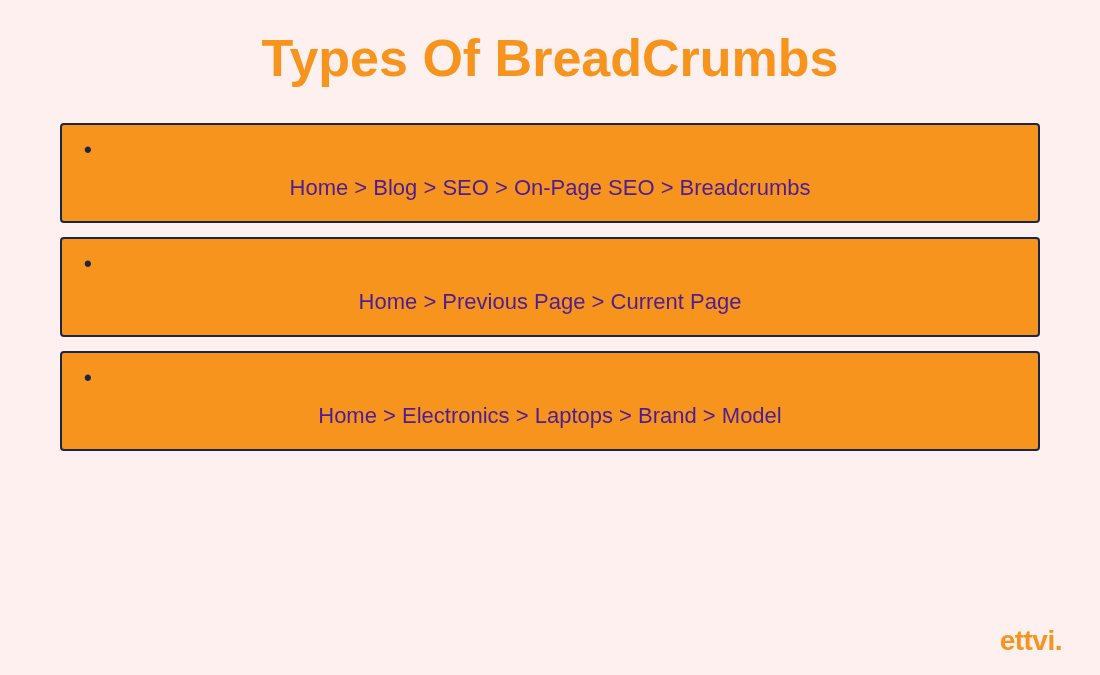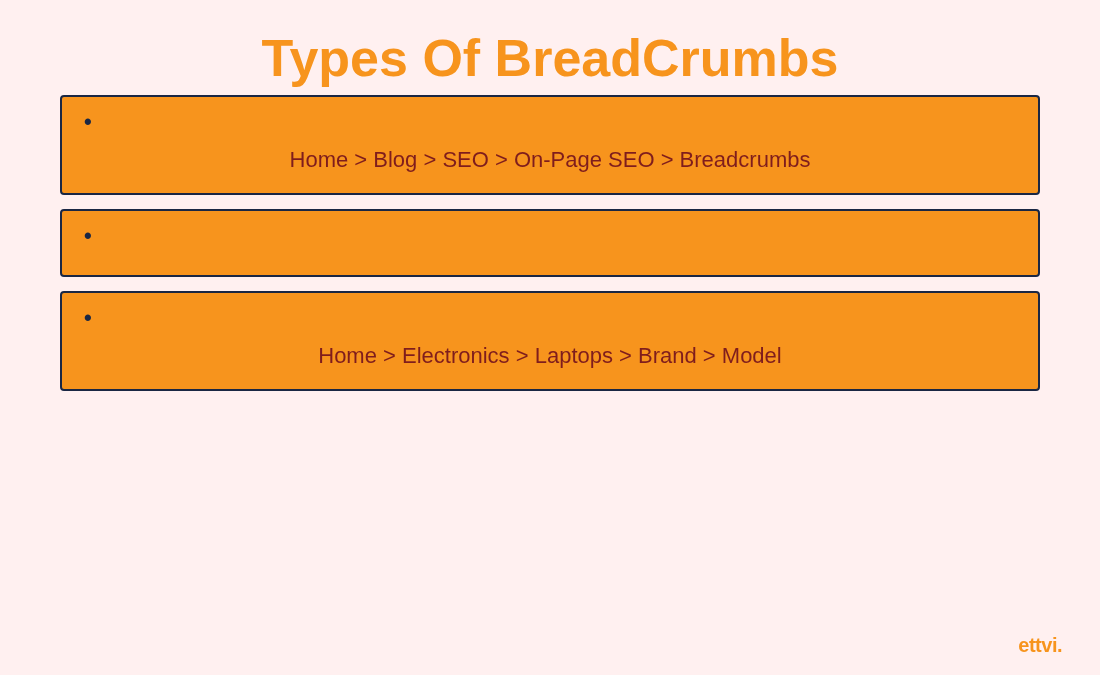--- a/index.html
+++ b/index.html
@@ -17,21 +17,21 @@
       flex-direction: column;
       align-items: center;
       padding: 30px 60px 20px 60px;
       overflow: hidden;
     }
 
     .main-title {
       font-size: 52px;
       font-weight: 900;
       color: #1a2744;
-      margin-bottom: 8px;
+      margin-bottom: 36px;
       text-align: left;
       line-height: 1.1;
     }
 
     .main-title span {
       color: #f7941d;
     }
 
     .card {
       width: 100%;
@@ -52,31 +52,31 @@
       margin-bottom: 10px;
     }
 
     .bullet {
       font-size: 22px;
       line-height: 1;
     }
 
     .card-breadcrumb {
       font-size: 22px;
-      color: #7f1d1d;
+      color: #4c1d95;
       text-align: center;
       font-weight: 400;
       padding: 4px 0 2px 0;
     }
 
     .ettvi-logo {
       position: absolute;
       bottom: 18px;
       right: 38px;
-      font-size: 20px;
+      font-size: 28px;
       font-weight: 900;
       color: #1a2744;
       letter-spacing: -0.5px;
     }
 
     .ettvi-logo span {
       color: #f7941d;
     }
   </style>
 </head>
@@ -90,20 +90,21 @@
   <div class="card-title">
     <span class="bullet">•</span>
   </div>
   <div class="card-breadcrumb">Home &gt; Blog &gt; SEO &gt; On-Page SEO &gt; Breadcrumbs</div>
 </div>
 
 <div class="card">
   <div class="card-title">
     <span class="bullet">•</span>
   </div>
+  <div class="card-breadcrumb">Home &gt; Previous Page &gt; Current Page</div>
 </div>
 
 <div class="card">
   <div class="card-title">
     <span class="bullet">•</span>
   </div>
   <div class="card-breadcrumb">Home &gt; Electronics &gt; Laptops &gt; Brand &gt; Model</div>
 </div>
 
 <div class="ettvi-logo">

